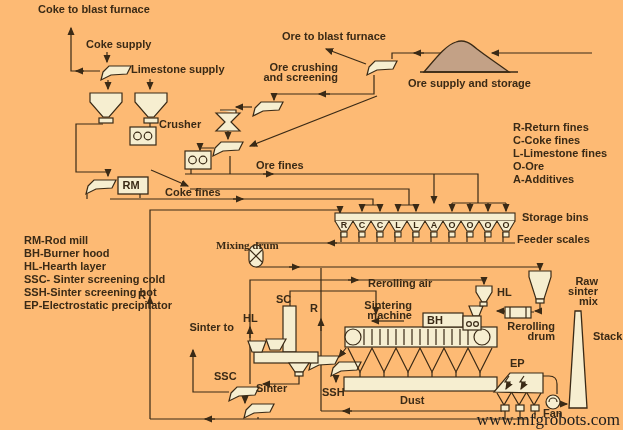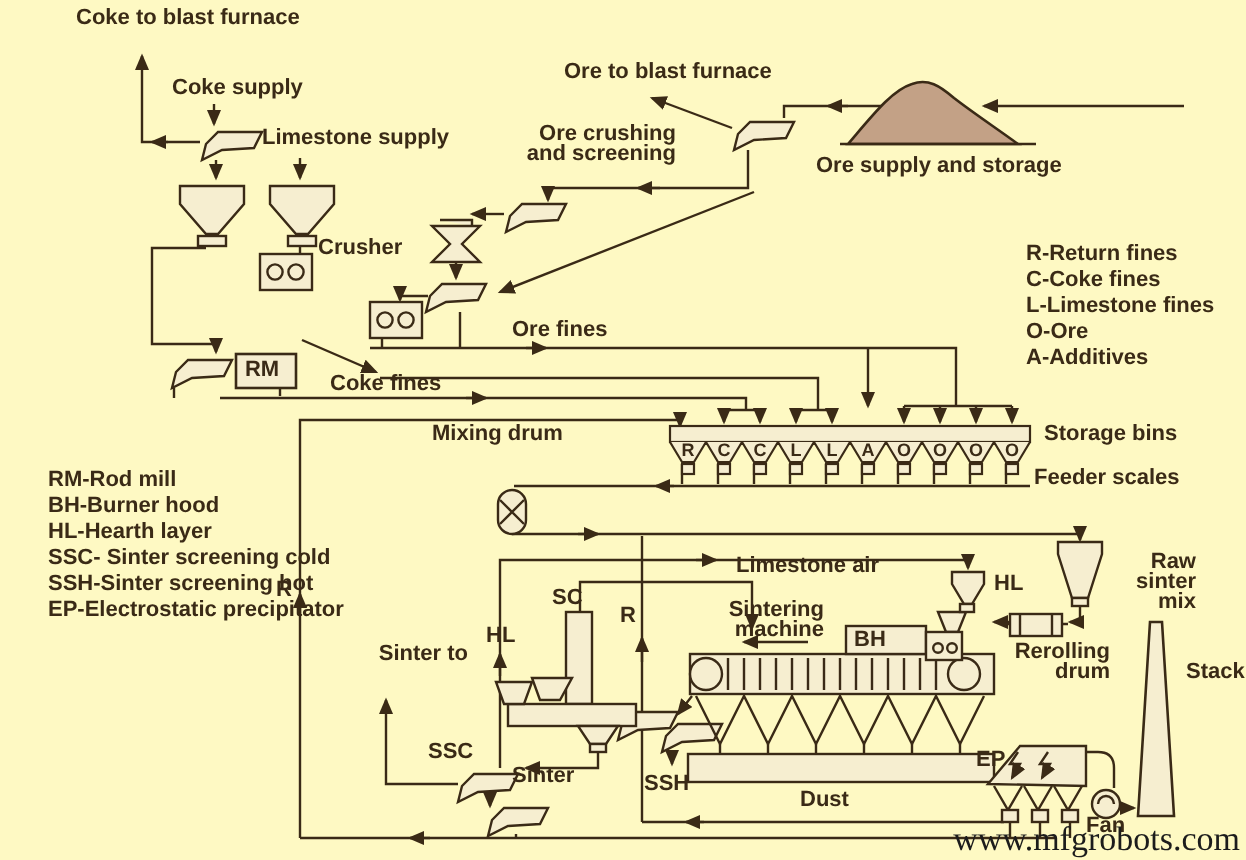--- a/index.html
+++ b/index.html
@@ -1,18 +1,18 @@
 <!DOCTYPE html>
 <html><head>
 <meta charset="utf-8">
 <style>
   html,body{margin:0;padding:0;}
   #stage{
     position:relative;width:623px;height:430px;overflow:hidden;
-    background:#fef9c3;
+    background:#fdba74;
     font-family:"Liberation Sans",sans-serif;
     color:#3a2a16;
   }
   #diagram-svg{position:absolute;left:0;top:0;}
   .lbl{
     position:absolute;font-size:11px;font-weight:bold;line-height:11px;
     white-space:nowrap;color:#3a2a16;
   }
   .lbl.center{text-align:right;white-space:normal;line-height:10px;}
   .legend div{margin-bottom:2px;}
@@ -276,32 +276,32 @@
 <div class="lbl legend" style="left:513px;top:122px;">
   <div>R-Return fines</div>
   <div>C-Coke fines</div>
   <div>L-Limestone fines</div>
   <div>O-Ore</div>
   <div>A-Additives</div>
 </div>
 
 <div class="lbl" style="left:522px;top:212px;">Storage bins</div>
 <div class="lbl" style="left:517px;top:234px;">Feeder scales</div>
-<div class="lbl" style="left:216px;top:212px;">Mixing drum</div>
+<div class="lbl" style="left:216px;top:240px;font-family:Liberation Serif, serif;">Mixing drum</div>
 
 <div class="lbl legend" style="left:24px;top:235px;">
   <div>RM-Rod mill</div>
   <div>BH-Burner hood</div>
   <div>HL-Hearth layer</div>
   <div>SSC- Sinter screening cold</div>
   <div>SSH-Sinter screening hot</div>
   <div>EP-Electrostatic precipitator</div>
 </div>
 
-<div class="lbl" style="left:368px;top:278px;">Limestone air</div>
+<div class="lbl" style="left:368px;top:278px;">Rerolling air</div>
 <div class="lbl" style="left:276px;top:294px;">SC</div>
 <div class="lbl" style="left:310px;top:303px;">R</div>
 <div class="lbl" style="left:138px;top:290px;">R</div>
 <div class="lbl" style="left:243px;top:313px;">HL</div>
 <div class="lbl" style="left:497px;top:287px;">HL</div>
 <div class="lbl center" style="left:350px;top:300px;width:62px;">
   <div>Sintering</div>
   <div>machine</div>
 </div>
 <div class="lbl boxtext" style="left:423px;top:313px;width:24px;height:14px;">BH</div>
@@ -314,21 +314,21 @@
   <div>drum</div>
 </div>
 <div class="lbl" style="left:593px;top:331px;">Stack</div>
 <div class="lbl center" style="left:168px;top:322px;width:66px;">
   <div>Sinter to</div>
 </div>
 <div class="lbl" style="left:214px;top:371px;">SSC</div>
 <div class="lbl" style="left:256px;top:383px;">Sinter</div>
 <div class="lbl" style="left:322px;top:387px;">SSH</div>
 <div class="lbl" style="left:400px;top:395px;">Dust</div>
-<div class="lbl" style="left:488px;top:358px;margin-top:17px;">EP</div>
+<div class="lbl" style="left:510px;top:358px;">EP</div>
 <div class="lbl" style="left:543px;top:408px;">Fan</div>
 
 <span class="binletter" style="left:335px;top:220px;">R</span>
 <span class="binletter" style="left:353px;top:220px;">C</span>
 <span class="binletter" style="left:371px;top:220px;">C</span>
 <span class="binletter" style="left:389px;top:220px;">L</span>
 <span class="binletter" style="left:407px;top:220px;">L</span>
 <span class="binletter" style="left:425px;top:220px;">A</span>
 <span class="binletter" style="left:443px;top:220px;">O</span>
 <span class="binletter" style="left:461px;top:220px;">O</span>

